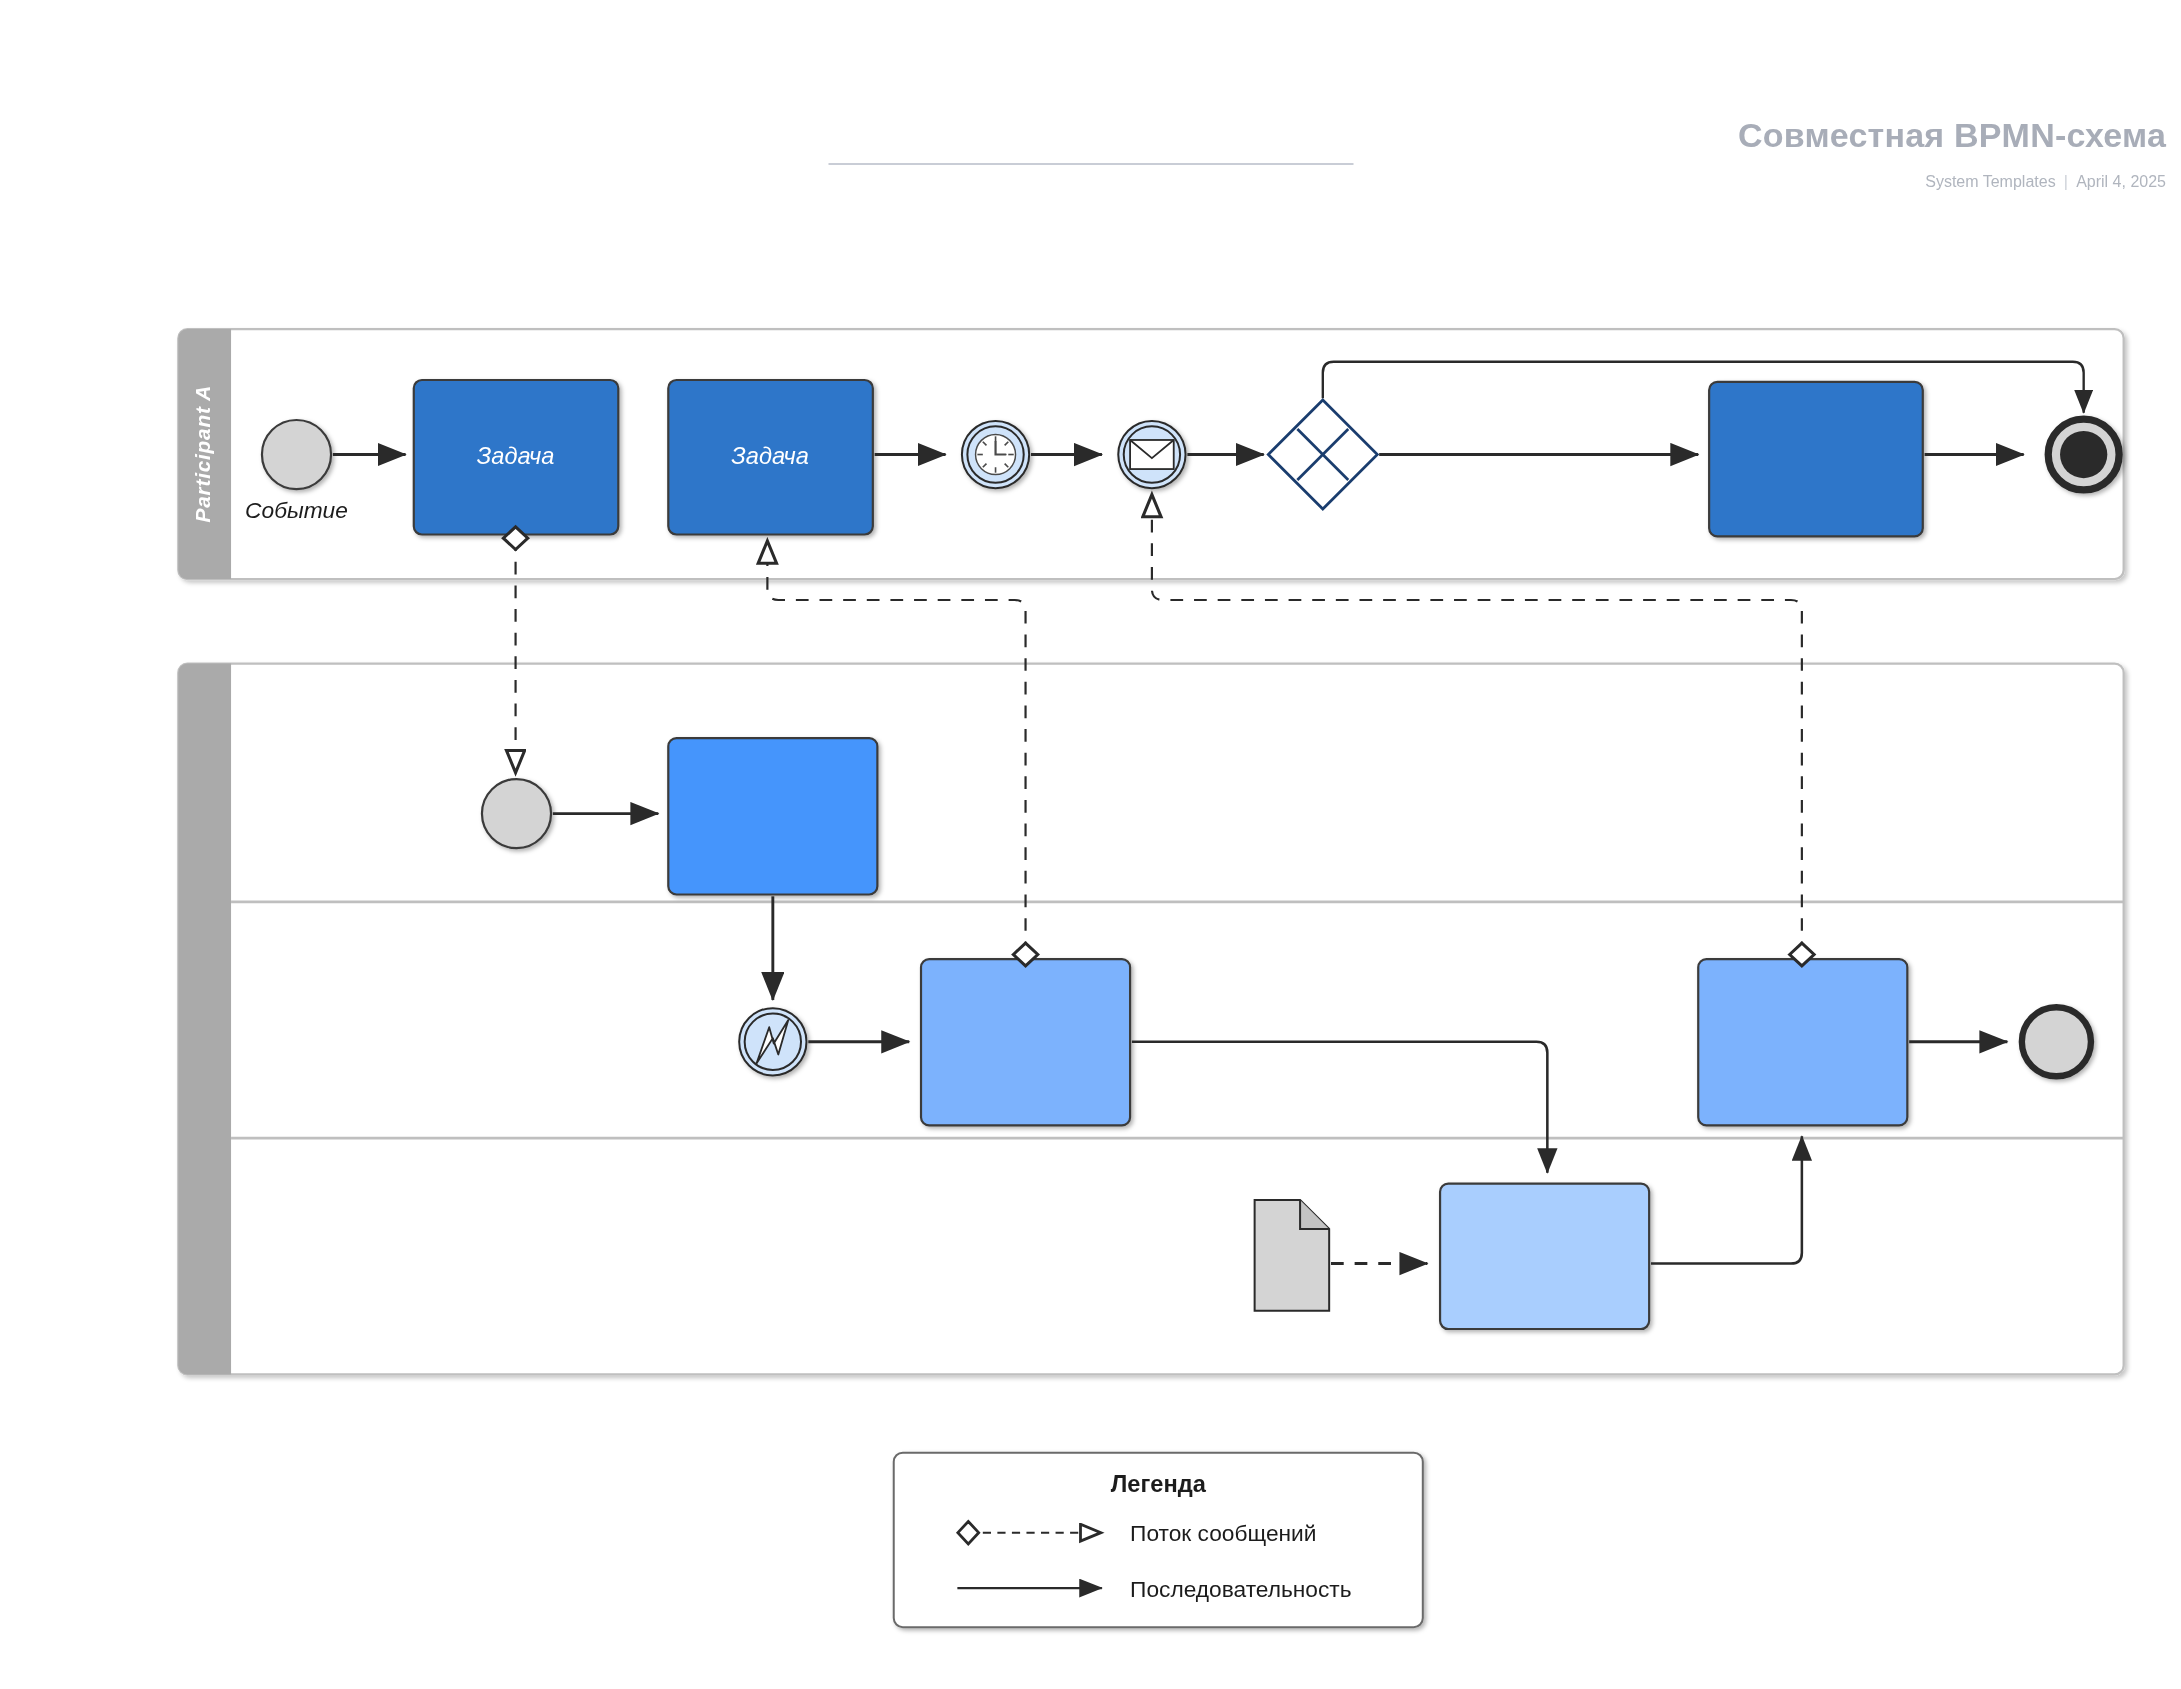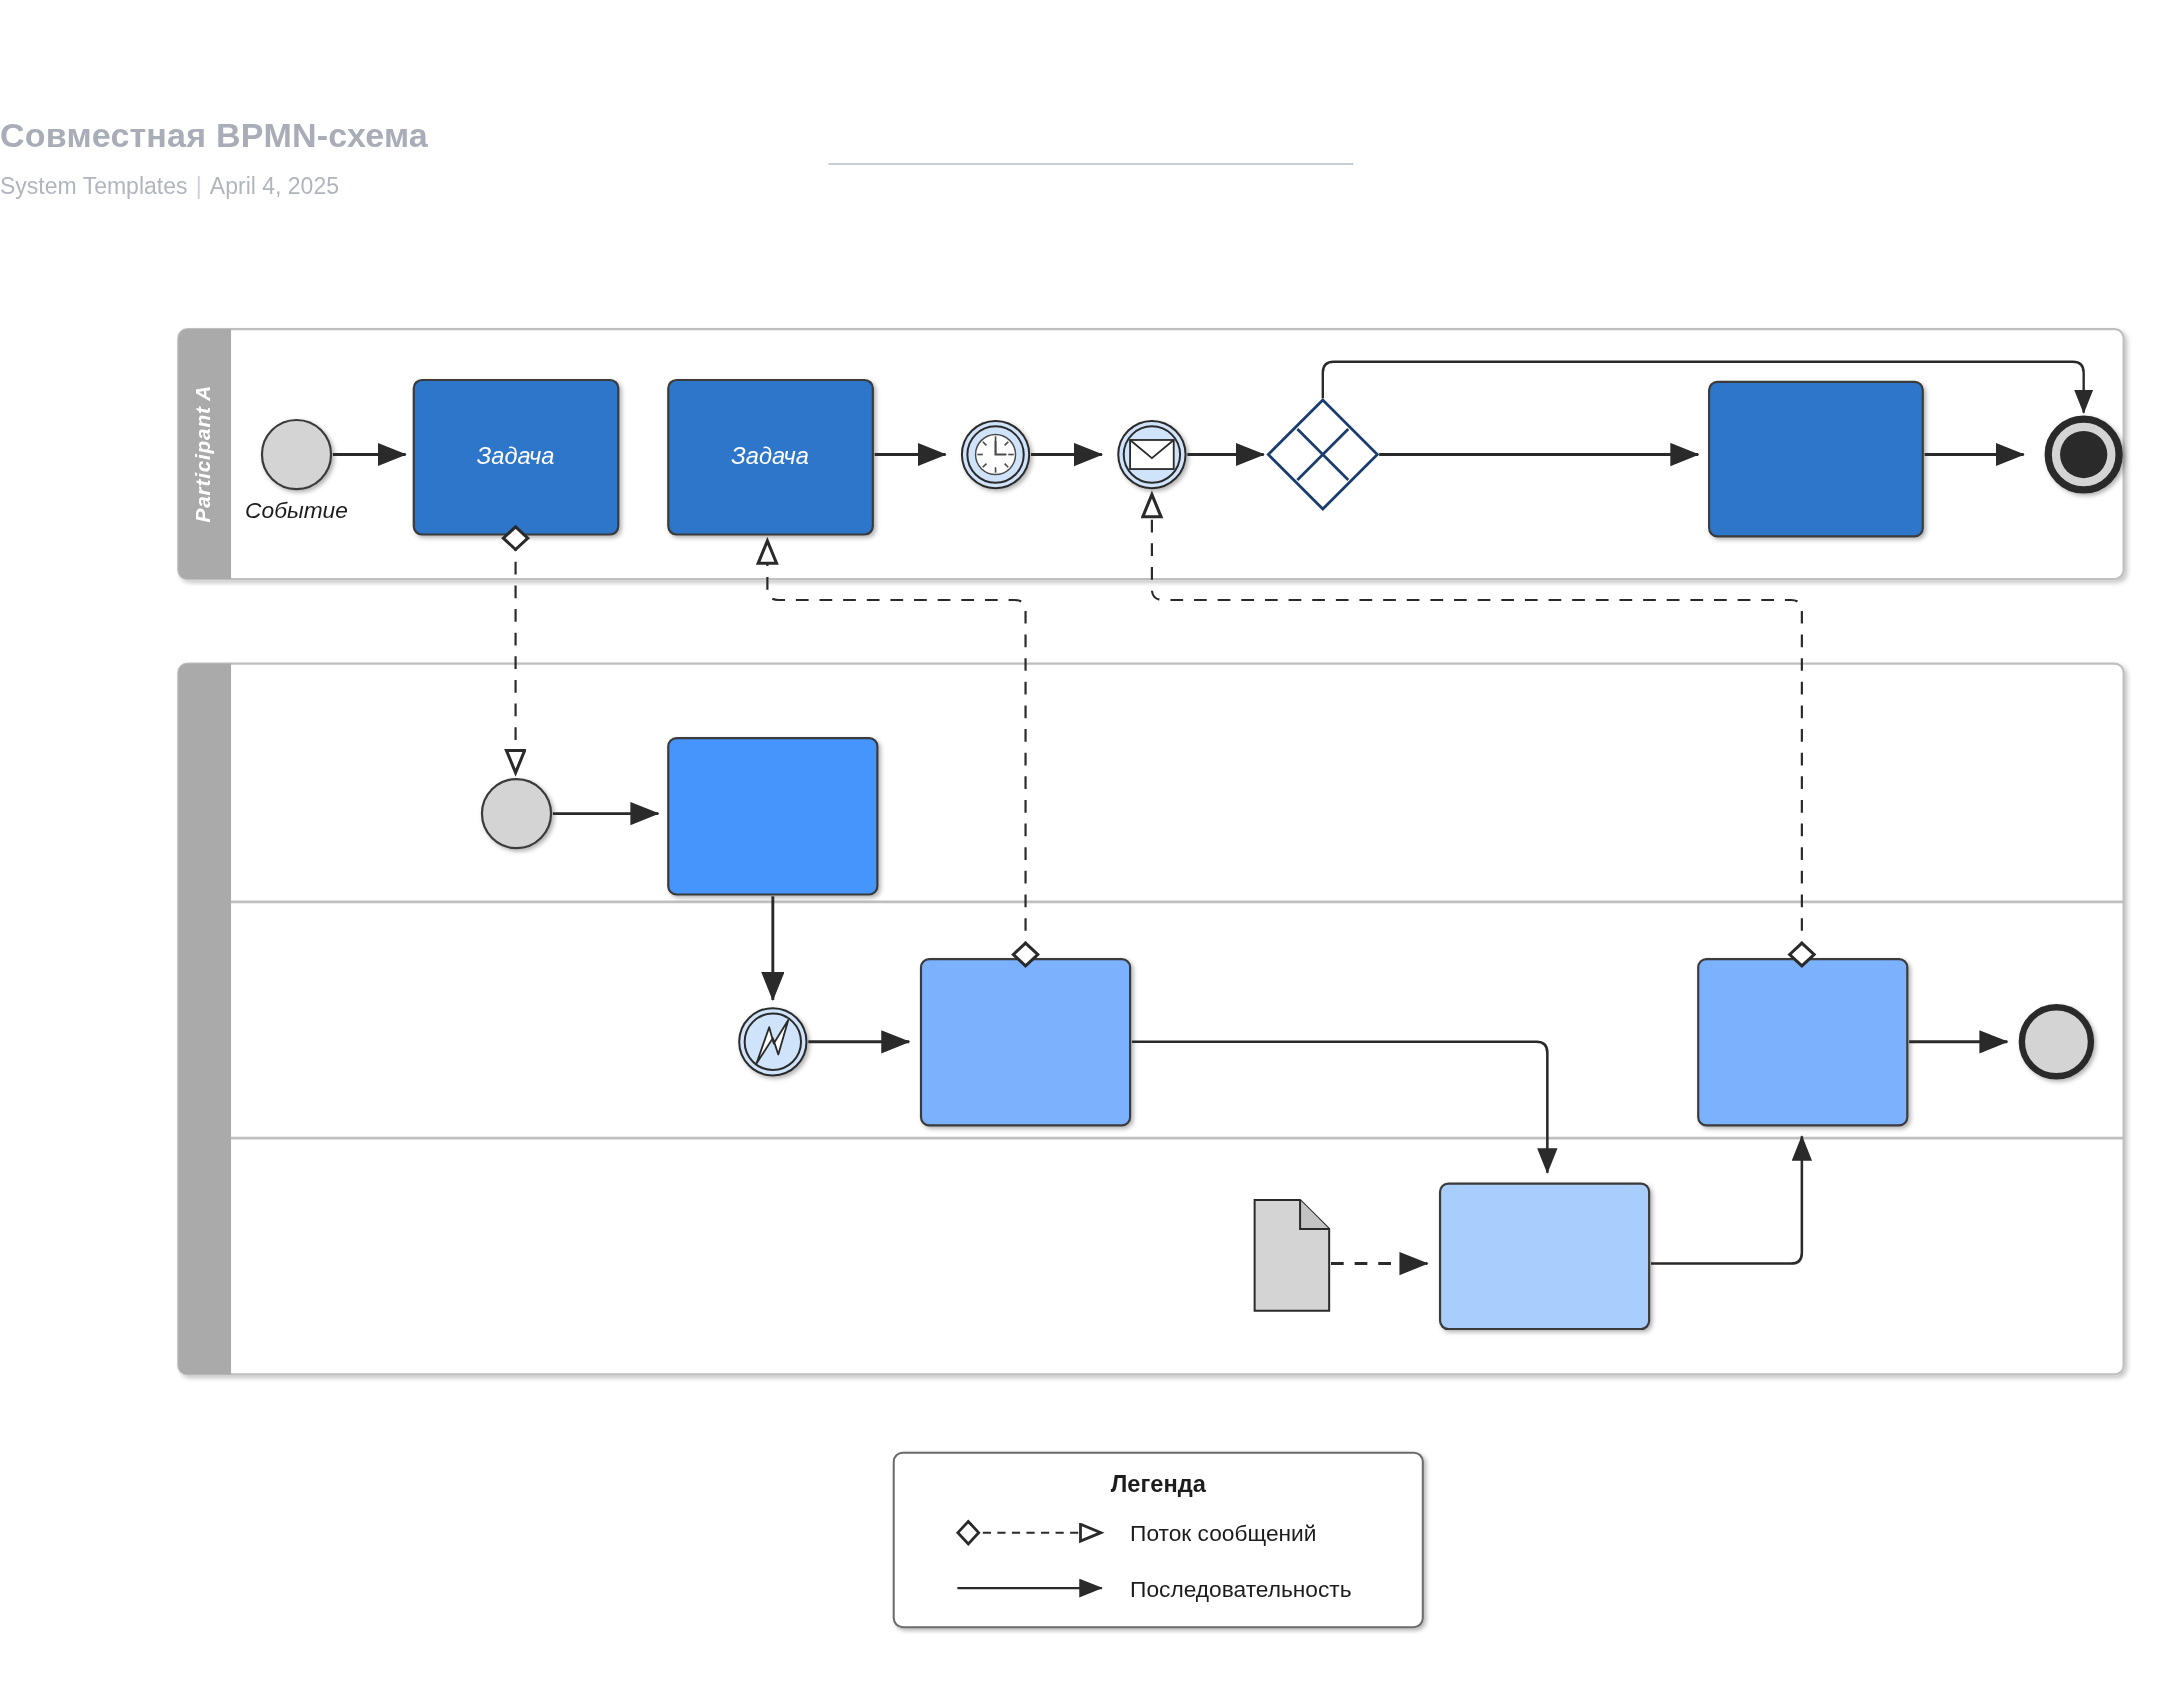--- a/index.html
+++ b/index.html
@@ -15,41 +15,41 @@
     overflow: hidden;
   }
   #canvas {
     position: absolute;
     inset: 0;
   }
   .hdr {
     position: absolute;
     left: 0;
     right: 16px;
-    text-align: left;
+    text-align: right;
   }
   #doc-title {
     top: 116px;
     font-size: 34px;
     font-weight: bold;
     color: #a8adb8;
     letter-spacing: 0.2px;
   }
   #title-rule {
     position: absolute;
     top: 163px;
     left: 50%;
     transform: translateX(-50%);
     width: 525px;
     height: 1.8px;
     background: #c9cdd6;
   }
   #doc-subtitle {
     top: 173px;
-    font-size: 23px;
+    font-size: 16px;
     color: #b0b5be;
   }
   #doc-subtitle .sep {
     color: #ccd0d8;
     padding: 0 8.2px;
   }
   svg { display: block; }
   text { font-family: "Liberation Sans", sans-serif; }
 </style>
 </head>

